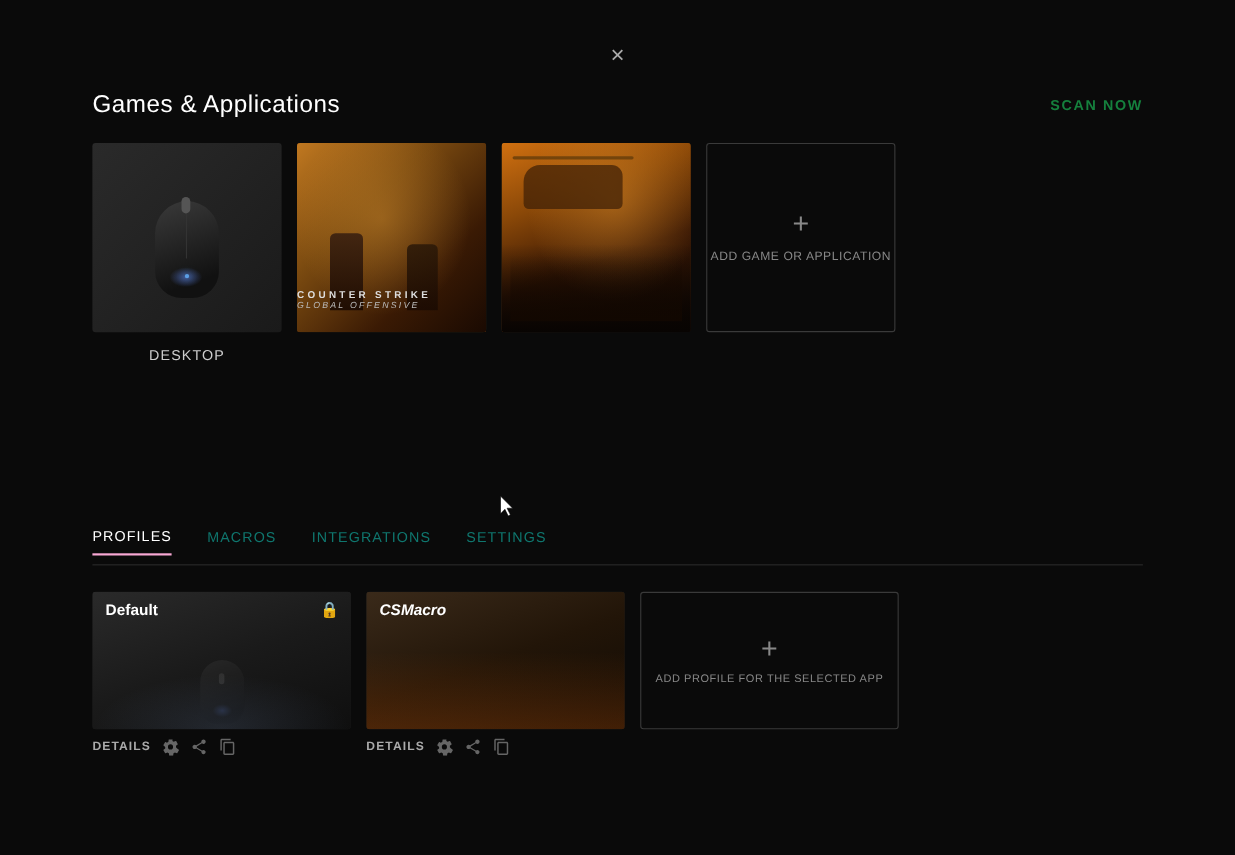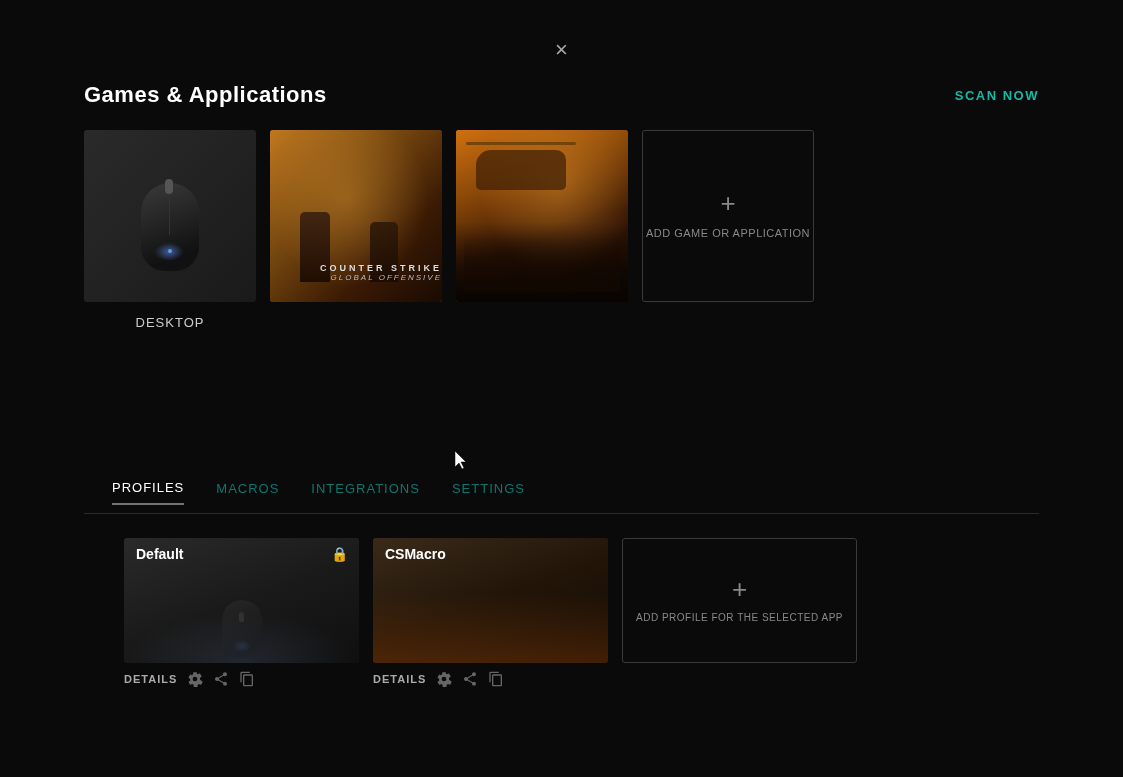--- a/index.html
+++ b/index.html
@@ -36,29 +36,29 @@
       top: 82px;
       left: 84px;
       right: 84px;
       display: flex;
       align-items: center;
       justify-content: space-between;
     }
 
     .page-title {
       font-size: 22px;
-      font-weight: bold;
+      font-weight: normal;
       color: #ffffff;
       letter-spacing: 0.5px;
     }
 
     .scan-now-btn {
       font-size: 13px;
       font-weight: bold;
-      color: #14b8a6;
+      color: #15803d;
       letter-spacing: 1.5px;
       cursor: pointer;
       background: none;
       border: none;
       text-transform: uppercase;
     }
 
     
     .app-gallery {
       position: absolute;
@@ -147,32 +147,30 @@
       cursor: pointer;
       padding-bottom: 8px;
       text-transform: uppercase;
       border: none;
       background: none;
       position: relative;
     }
 
     .tab.active {
       color: #ffffff;
-      border-bottom: 2px solid #737373;
-      margin-left: 28px;
+      border-bottom: 2px solid #f9a8d4;
     }
 
     
     .profiles-grid {
       position: absolute;
       top: 538px;
       left: 84px;
       display: flex;
       gap: 14px;
-      margin-left: 40px;
     }
 
     .profile-card {
       width: 235px;
       height: 125px;
       background: #1a1a1a;
       border-radius: 3px;
       overflow: hidden;
       position: relative;
       cursor: pointer;
@@ -268,21 +266,21 @@
       position: absolute;
       inset: 0;
       background: radial-gradient(ellipse at 40% 50%, rgba(200,120,30,0.8) 0%, rgba(60,20,0,0.9) 70%);
     }
 
     .cs-text-overlay {
       position: absolute;
       bottom: 20px;
       left: 0;
       right: 0;
-      text-align: right;
+      text-align: left;
       z-index: 2;
     }
 
     .cs-logo-line1 {
       font-size: 9px;
       letter-spacing: 3px;
       font-weight: bold;
       color: #ddd;
       text-transform: uppercase;
     }
@@ -446,21 +444,21 @@
         <path d="M18 16.08c-.76 0-1.44.3-1.96.77L8.91 12.7c.05-.23.09-.46.09-.7s-.04-.47-.09-.7l7.05-4.11c.54.5 1.25.81 2.04.81 1.66 0 3-1.34 3-3s-1.34-3-3-3-3 1.34-3 3c0 .24.04.47.09.7L8.04 9.81C7.5 9.31 6.79 9 6 9c-1.66 0-3 1.34-3 3s1.34 3 3 3c.79 0 1.5-.31 2.04-.81l7.12 4.16c-.05.21-.08.43-.08.65 0 1.61 1.31 2.92 2.92 2.92s2.92-1.31 2.92-2.92c0-1.61-1.31-2.92-2.92-2.92z"></path>
       </svg>
       <svg class="copy-svg" viewBox="0 0 24 24">
         <path d="M16 1H4c-1.1 0-2 .9-2 2v14h2V3h12V1zm3 4H8c-1.1 0-2 .9-2 2v14c0 1.1.9 2 2 2h11c1.1 0 2-.9 2-2V7c0-1.1-.9-2-2-2zm0 16H8V7h11v14z"></path>
       </svg>
     </div>
   </div>
 
   <div style="position:relative;">
     <div class="profile-card">
-      <div class="profile-card-bg csmacro-profile-bg" style="width:100%;height:100%;">
+      <div class="profile-card-bg csmacro-profile-bg" style="width:100%;height:100%;font-style:italic;">
         <span class="profile-label">CSMacro</span>
 
         <div style="position:absolute;bottom:0;left:0;right:0;height:70px;background:linear-gradient(0deg,rgba(180,80,10,0.3) 0%,transparent 100%);"></div>
       </div>
     </div>
 
     <div style="display:flex;align-items:center;gap:10px;margin-top:8px;">
       <button class="details-btn">DETAILS</button>
       <svg class="gear-svg" viewBox="0 0 24 24">
         <path d="M12 15.5A3.5 3.5 0 018.5 12 3.5 3.5 0 0112 8.5a3.5 3.5 0 013.5 3.5 3.5 3.5 0 01-3.5 3.5m7.43-2.92c.04-.34.07-.68.07-1.08s-.03-.74-.07-1.08l2.32-1.82c.21-.16.27-.46.13-.7l-2.2-3.82c-.14-.24-.42-.32-.66-.24l-2.74 1.1c-.57-.44-1.18-.8-1.85-1.07L14.93 2.5c-.04-.26-.27-.45-.53-.45h-4.4c-.26 0-.49.19-.53.45l-.41 2.93c-.67.27-1.28.63-1.85 1.07L5.21 5.4c-.24-.08-.52 0-.66.24l-2.2 3.82c-.14.24-.08.54.13.7l2.32 1.82c-.04.34-.07.68-.07 1.08s.03.74.07 1.08L2.48 15.96c-.21.16-.27.46-.13.7l2.2 3.82c.14.24.42.32.66.24l2.74-1.1c.57.44 1.18.8 1.85 1.07l.41 2.93c.04.26.27.45.53.45h4.4c.26 0 .49-.19.53-.45l.41-2.93c.67-.27 1.28-.63 1.85-1.07l2.74 1.1c.24.08.52 0 .66-.24l2.2-3.82c.14-.24.08-.54-.13-.7l-2.32-1.82z"></path>

